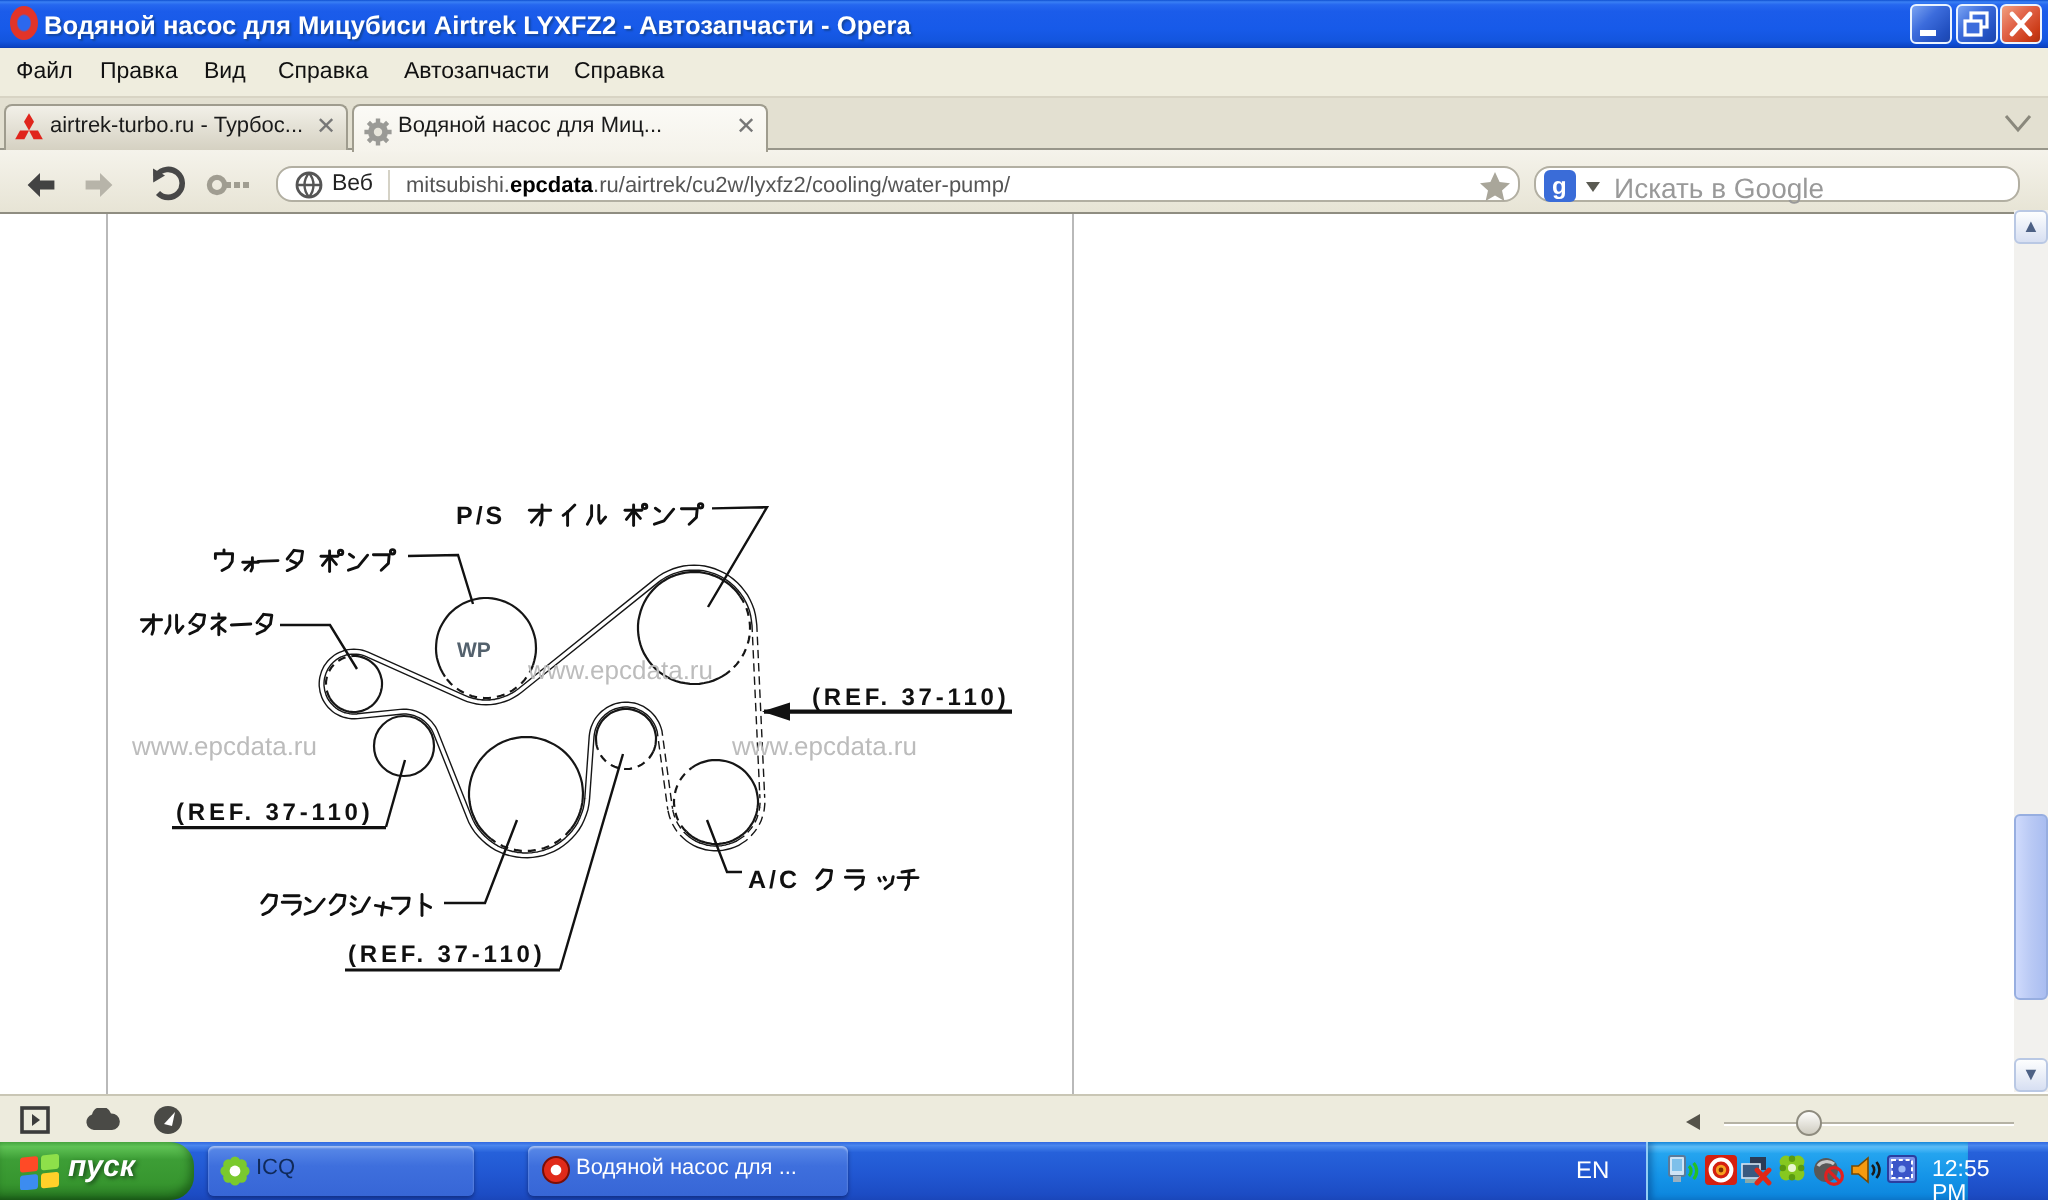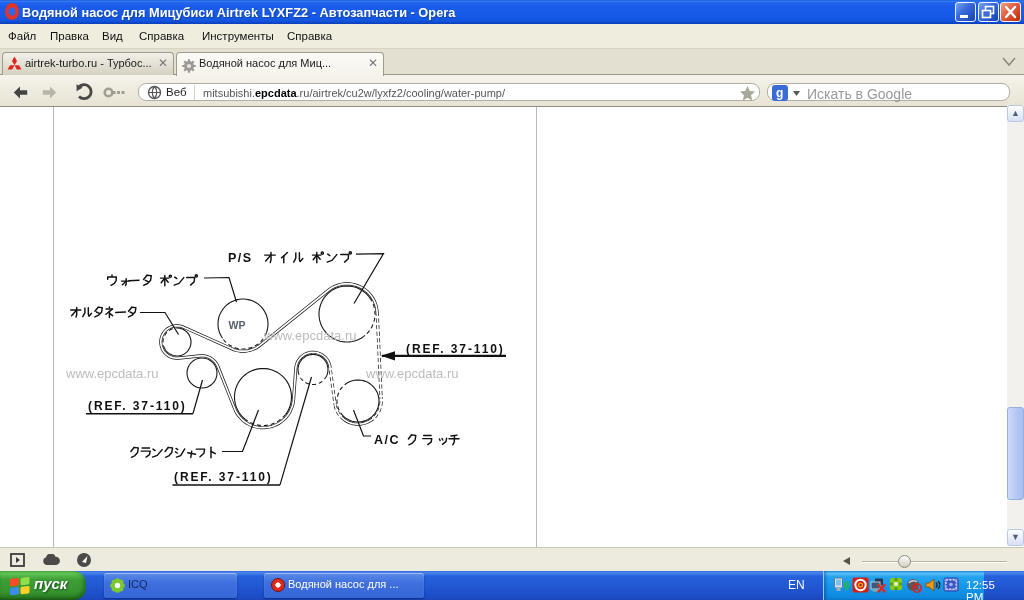--- a/index.html
+++ b/index.html
@@ -40,21 +40,21 @@
 .sbtn{position:absolute;left:0px;width:17px;height:17px;border-radius:3px;border:1px solid #b9c8e4;
  background:linear-gradient(to bottom,#fdfefe,#d7dff2);color:#4d6185;font-size:9px;text-align:center;line-height:15px;}
 #sthumb{position:absolute;left:0px;top:302px;width:17px;height:93px;border-radius:3px;border:1px solid #97aee0;
  background:linear-gradient(to right,#cfdafc,#b9c9f4 50%,#a9bdf0);}
 
 #statusbar{position:absolute;left:0;top:547px;width:1024px;height:24px;background:#edebdd;
  border-top:1px solid #c9c6b5;}
 
 #taskbar{position:absolute;left:0;top:571px;width:1024px;height:29px;
  background:linear-gradient(to bottom,#3168e0 0%,#4a86ee 6%,#2661da 18%,#2157d2 55%,#1c4cc4 90%,#1a46ba 100%);}
-#startbtn{position:absolute;left:0;top:0;width:86px;height:29px;border-radius:0 12px 12px 0;
+#startbtn{position:absolute;left:0;top:0;width:97px;height:29px;border-radius:0 12px 12px 0;
  background:linear-gradient(to bottom,#4cae44 0%,#5fc355 8%,#3d9e36 30%,#37962f 70%,#2d8427 92%,#247020 100%);
  box-shadow:inset -2px -2px 4px rgba(0,40,0,.4);text-align:right;}
 #startbtn .stext{position:absolute;left:34px;top:4px;color:#fff;font-size:15px;font-weight:bold;
  font-style:italic;text-shadow:1px 1px 2px #1a4a1a;}
 .taskbtn{position:absolute;top:2px;height:25px;border-radius:3px;
  background:linear-gradient(to bottom,#5a8ae8,#3e6fdd 40%,#3766d6);box-shadow:inset 0 1px 1px rgba(255,255,255,.45), 0 1px 2px rgba(0,0,30,.4);}
 .taskbtn .tl{position:absolute;left:24px;top:5px;font-size:11px;white-space:nowrap;}
 #tray{position:absolute;left:823px;top:0;width:161px;height:29px;
  background:linear-gradient(to bottom,#1d9df2 0%,#5ec0fa 8%,#24a4ef 20%,#1494e8 60%,#0d86dd 95%);
  border-left:1px solid #92cdf5;box-shadow:inset 2px 0 3px rgba(0,30,90,.35);}
@@ -78,21 +78,21 @@
           <path d="M5 4 L14 14"></path>
           <path d="M14 4 L5 14"></path>
         </g>
       </svg></div>
 </div>
 <div id="menubar">
  <span style="left:8px">Файл</span>
     <span style="left:50px">Правка</span>
  <span style="left:102px">Вид</span>
     <span style="left:139px">Справка</span>
- <span style="left:202px">Инструменты</span>
+ <span style="left:202px">Автозапчасти</span>
     <span style="left:287px">Справка</span>
 </div>
 <div id="tabbar">
  <div class="tab inactive" style="left:2px;width:172px;">
   <svg style="position:absolute;left:4px;top:3px" width="15" height="15" viewBox="0 0 15 15">
    <g fill="#e0251c">
           <path d="M7.5 0.6 L10 4.9 L7.5 9.2 L5 4.9 Z"></path>
           <path d="M7.5 9.2 L5.2 13.6 L0.6 13.6 L3 9.2 Z"></path>
           <path d="M7.5 9.2 L12 9.2 L14.4 13.6 L9.8 13.6 Z"></path>
         </g>

